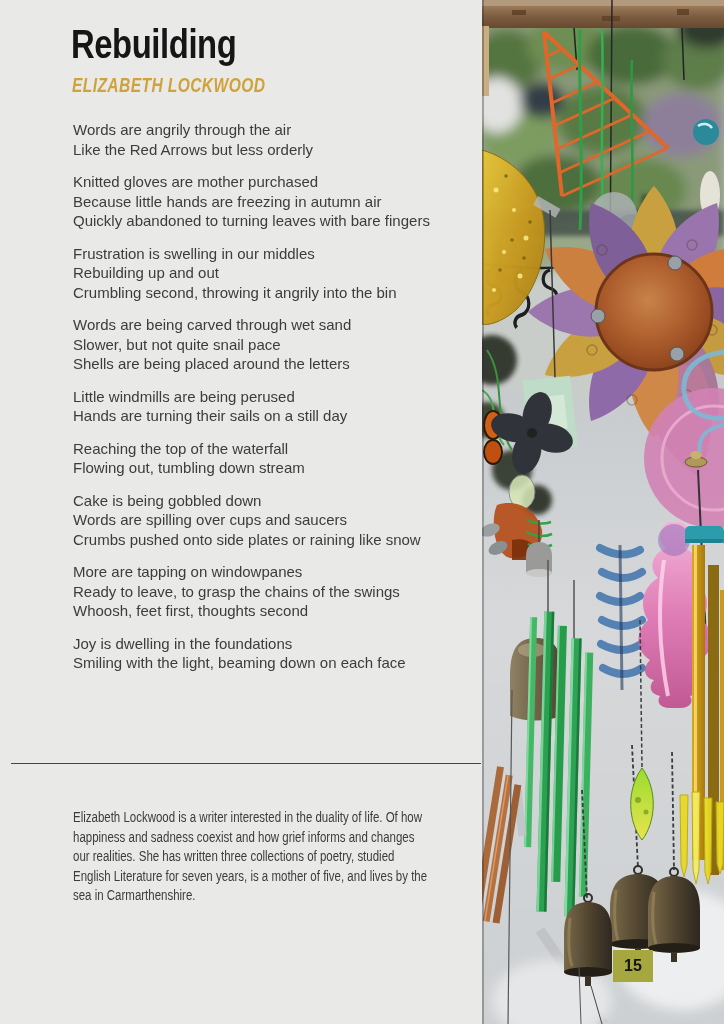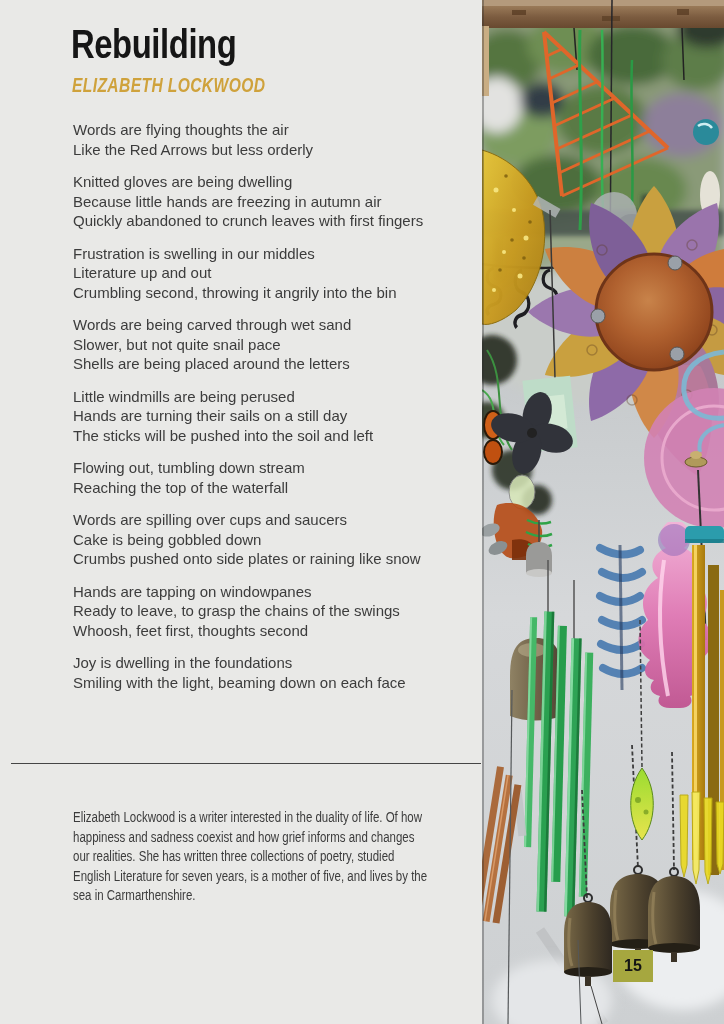--- a/index.html
+++ b/index.html
@@ -27,54 +27,53 @@
 <body>
 
 <div class="page">
 
   <div class="left-pane">
     <h1 class="page-title">Rebuilding</h1>
     <div class="author-name">ELIZABETH LOCKWOOD</div>
 
     <div class="poem">
       <div class="stanza">
-        <div class="pl">Words are flying thoughts the air</div>
+        <div class="pl">Words are angrily through the air</div>
         <div class="pl">Like the Red Arrows but less orderly</div>
       </div>
       <div class="stanza">
-        <div class="pl">Knitted gloves are being dwelling</div>
+        <div class="pl">Knitted gloves are mother purchased</div>
         <div class="pl">Because little hands are freezing in autumn air</div>
-        <div class="pl">Quickly abandoned to crunch leaves with first fingers</div>
+        <div class="pl">Quickly abandoned to turning leaves with bare fingers</div>
       </div>
       <div class="stanza">
         <div class="pl">Frustration is swelling in our middles</div>
-        <div class="pl">Literature up and out</div>
+        <div class="pl">Rebuilding up and out</div>
         <div class="pl">Crumbling second, throwing it angrily into the bin</div>
       </div>
       <div class="stanza">
         <div class="pl">Words are being carved through wet sand</div>
         <div class="pl">Slower, but not quite snail pace</div>
         <div class="pl">Shells are being placed around the letters</div>
       </div>
       <div class="stanza">
         <div class="pl">Little windmills are being perused</div>
         <div class="pl">Hands are turning their sails on a still day</div>
-        <div class="pl">The sticks will be pushed into the soil and left</div>
-      </div>
-      <div class="stanza">
+      </div>
+      <div class="stanza">
+        <div class="pl">Reaching the top of the waterfall</div>
         <div class="pl">Flowing out, tumbling down stream</div>
-        <div class="pl">Reaching the top of the waterfall</div>
-      </div>
-      <div class="stanza">
+      </div>
+      <div class="stanza">
+        <div class="pl">Cake is being gobbled down</div>
         <div class="pl">Words are spilling over cups and saucers</div>
-        <div class="pl">Cake is being gobbled down</div>
         <div class="pl">Crumbs pushed onto side plates or raining like snow</div>
       </div>
       <div class="stanza">
-        <div class="pl">Hands are tapping on windowpanes</div>
+        <div class="pl">More are tapping on windowpanes</div>
         <div class="pl">Ready to leave, to grasp the chains of the swings</div>
         <div class="pl">Whoosh, feet first, thoughts second</div>
       </div>
       <div class="stanza">
         <div class="pl">Joy is dwelling in the foundations</div>
         <div class="pl">Smiling with the light, beaming down on each face</div>
       </div>
     </div>
 
     <div class="divider"></div>

